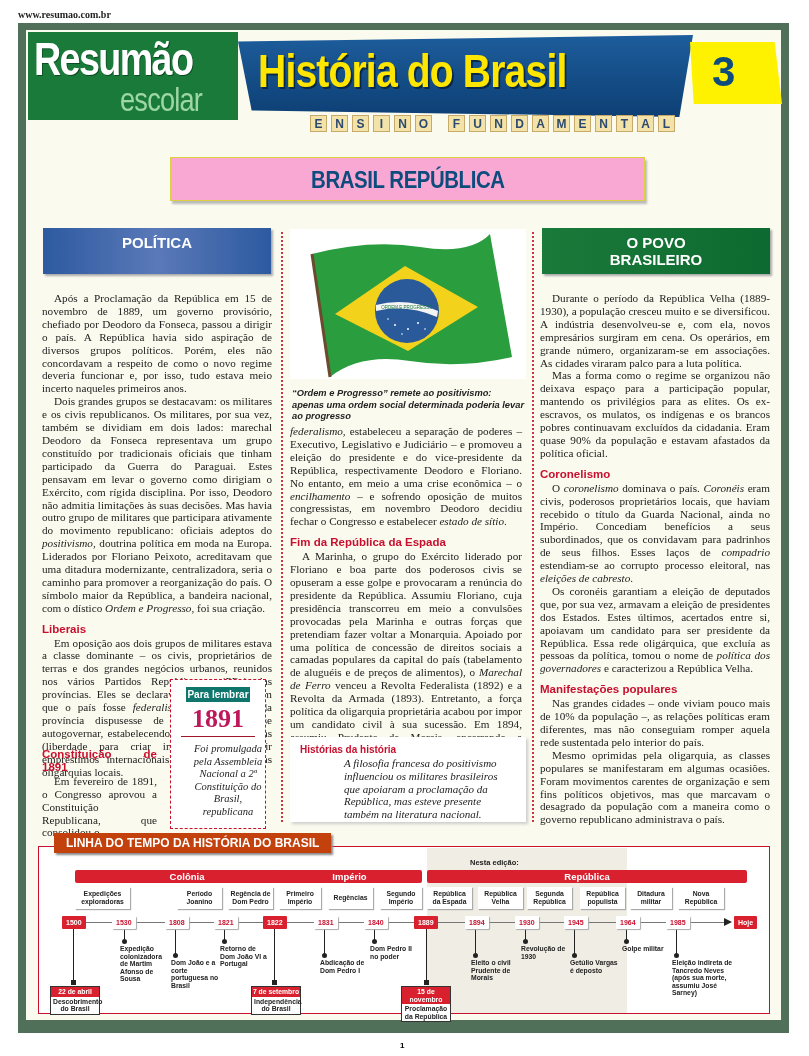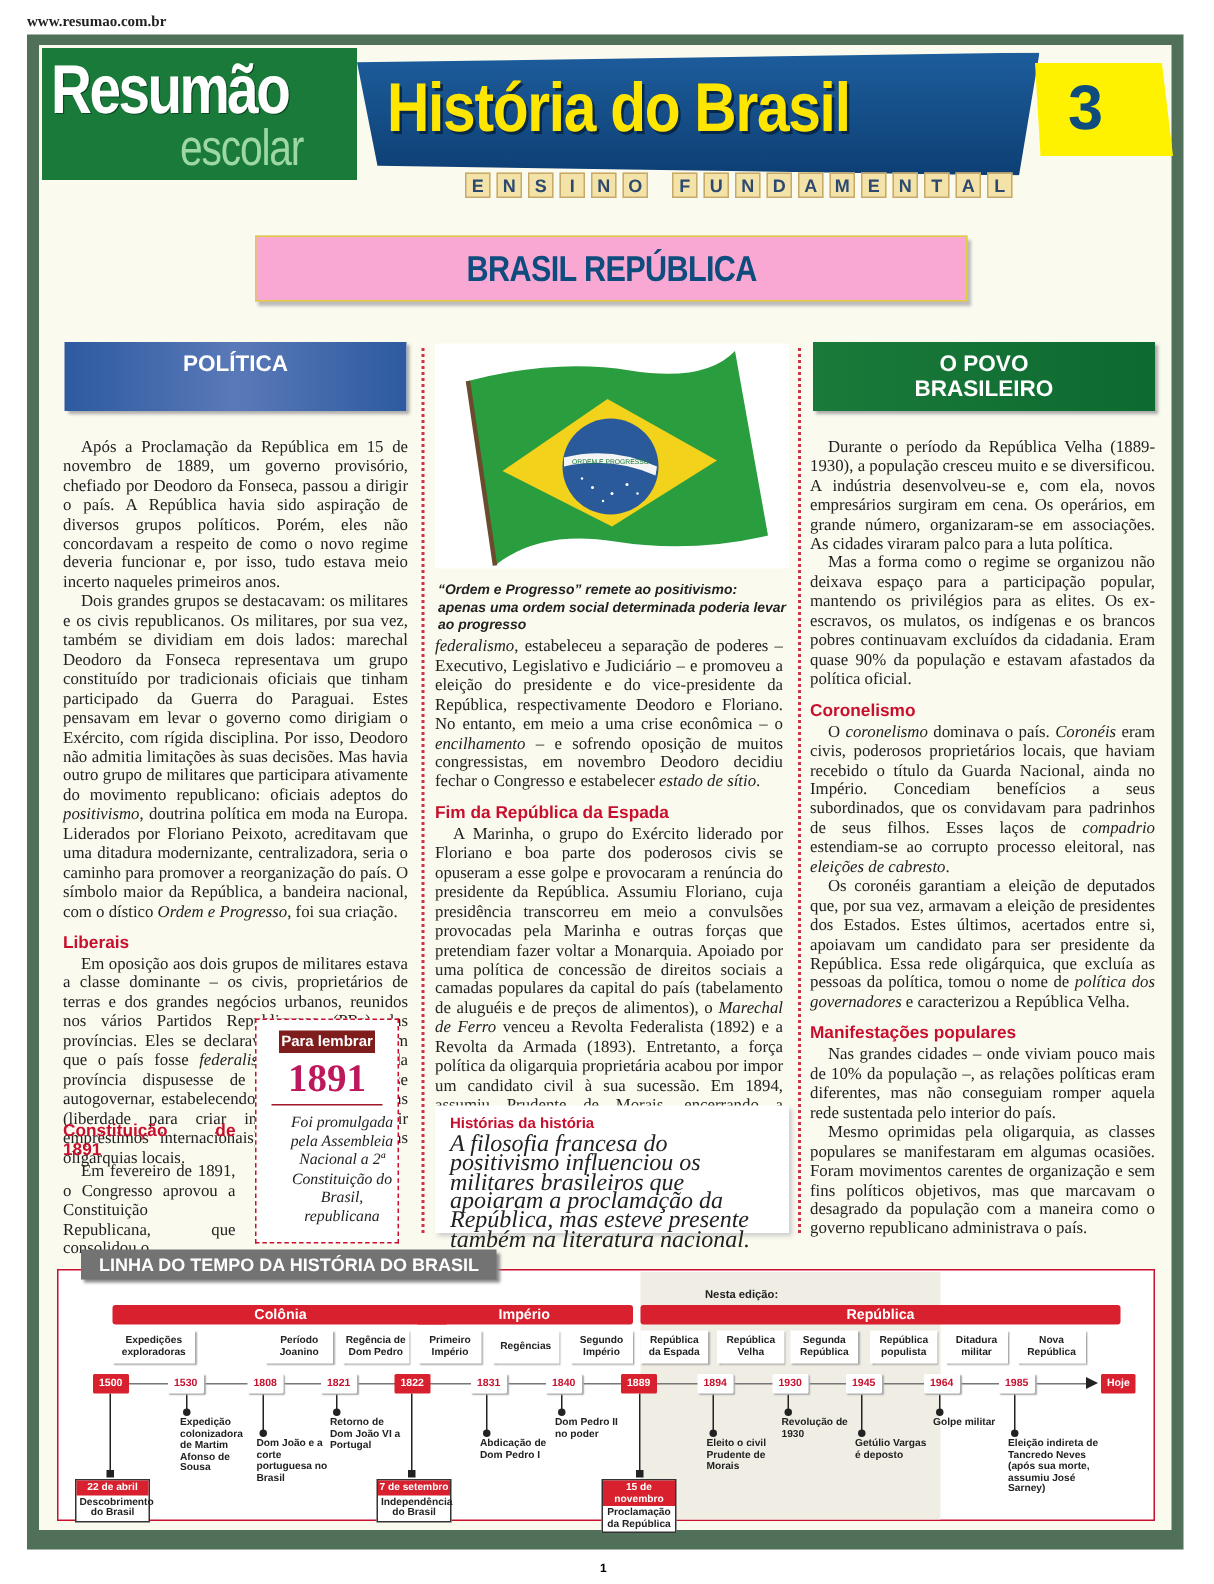--- a/index.html
+++ b/index.html
@@ -31,31 +31,31 @@
 
   .col { position: absolute; font-size: 11.2px; line-height: 12.9px; color: #222; text-align: justify; font-family: "Liberation Serif", serif; }
   .col p { text-indent: 12px; }
   .col h4 { font-family: "Liberation Sans", sans-serif; font-size: 11.5px; color: #c8102e; margin-top: 8px; margin-bottom: 1px; }
   .col i { font-style: italic; }
 
   .flag-box { position: absolute; left: 290px; top: 229px; width: 236px; height: 150px; background: #fff; }
   .caption { position: absolute; left: 292px; top: 388px; width: 232px; font-family: "Liberation Sans", sans-serif; font-weight: bold; font-style: italic; font-size: 9.3px; line-height: 11.5px; color: #222; }
 
   .lembrar { position: absolute; left: 170px; top: 679px; width: 96px; height: 150px; border: 1px dashed #c8102e; background: #fff; text-align: center; }
-  .lembrar .tag { display: inline-block; margin-top: 7px; background: #7f1d1d; color: #fff; font-family: "Liberation Sans", sans-serif; font-weight: bold; font-size: 10px; padding: 2px 1px; }
+  .lembrar .tag { display: inline-block; margin-top: 7px; background: #0f766e; color: #fff; font-family: "Liberation Sans", sans-serif; font-weight: bold; font-size: 10px; padding: 2px 1px; }
   .lembrar .yr { font-size: 26px; font-weight: bold; color: #be185d; margin-top: 2px; padding-bottom: 2px; border-bottom: 1px solid #a01828; margin-left: 10px; margin-right: 10px; }
   .lembrar .txt { font-style: italic; font-size: 10.5px; line-height: 12.5px; margin-top: 6px; color: #222; padding-left: 20px; }
 
   .historias { position: absolute; left: 290px; top: 737px; width: 236px; height: 85px; background: #fff; box-shadow: 2px 2px 3px #ccc; padding: 7px 10px; }
   .historias h5 { font-family: "Liberation Sans", sans-serif; font-size: 10px; color: #c8102e; margin-bottom: 2px; }
-  .historias p { font-style: italic; font-size: 16px; line-height: 12.8px; color: #222; }
+  .historias p { font-style: italic; font-size: 11px; line-height: 12.8px; color: #222; margin-left: 44px; }
 
   
   .tl-box { position: absolute; left: 38px; top: 846px; width: 732px; height: 168px; background: #fff; border: 1px solid #c8102e; }
-  .tl-title { position: absolute; left: 54px; top: 833px; padding: 3px 12px; background: #737373; color: #fff; font-family: "Liberation Sans", sans-serif; font-weight: bold; font-size: 12px; box-shadow: 2px 2px 2px #888; }
+  .tl-title { position: absolute; left: 54px; top: 833px; padding: 3px 12px; background: #c2410c; color: #fff; font-family: "Liberation Sans", sans-serif; font-weight: bold; font-size: 12px; box-shadow: 2px 2px 2px #888; }
   .tl-edition-bg { position: absolute; left: 427px; top: 848px; width: 200px; height: 165px; background: #efede4; }
   .tl-edition { position: absolute; left: 470px; top: 858px; font-family: "Liberation Sans", sans-serif; font-weight: bold; font-size: 7.5px; color: #222; }
   .era { position: absolute; top: 870px; height: 13px; background: #d8202e; color: #fff; font-family: "Liberation Sans", sans-serif; font-weight: bold; font-size: 9.5px; text-align: center; line-height: 13px; border-radius: 2px; }
   .period { position: absolute; top: 887px; height: 22px; background: #fff; box-shadow: 1px 1px 1px #aaa; font-family: "Liberation Sans", sans-serif; font-weight: bold; font-size: 6.8px; line-height: 7.5px; text-align: center; color: #222; padding-top: 3px; }
   .axis { position: absolute; left: 62px; top: 922px; width: 668px; height: 1px; background: #777; }
   .arrow { position: absolute; left: 724px; top: 918px; width: 0; height: 0; border-top: 4px solid transparent; border-bottom: 4px solid transparent; border-left: 8px solid #222; }
   .year { position: absolute; top: 916px; height: 13px; font-family: "Liberation Sans", sans-serif; font-weight: bold; font-size: 7px; line-height: 13px; text-align: center; padding: 0 4px; border-radius: 1px; }
   .year.major { background: #d8202e; color: #fff; }
   .year.minor { background: #fff; color: #c8102e; box-shadow: 1px 1px 1px #aaa; }
   .vline { position: absolute; width: 1px; background: #222; }

